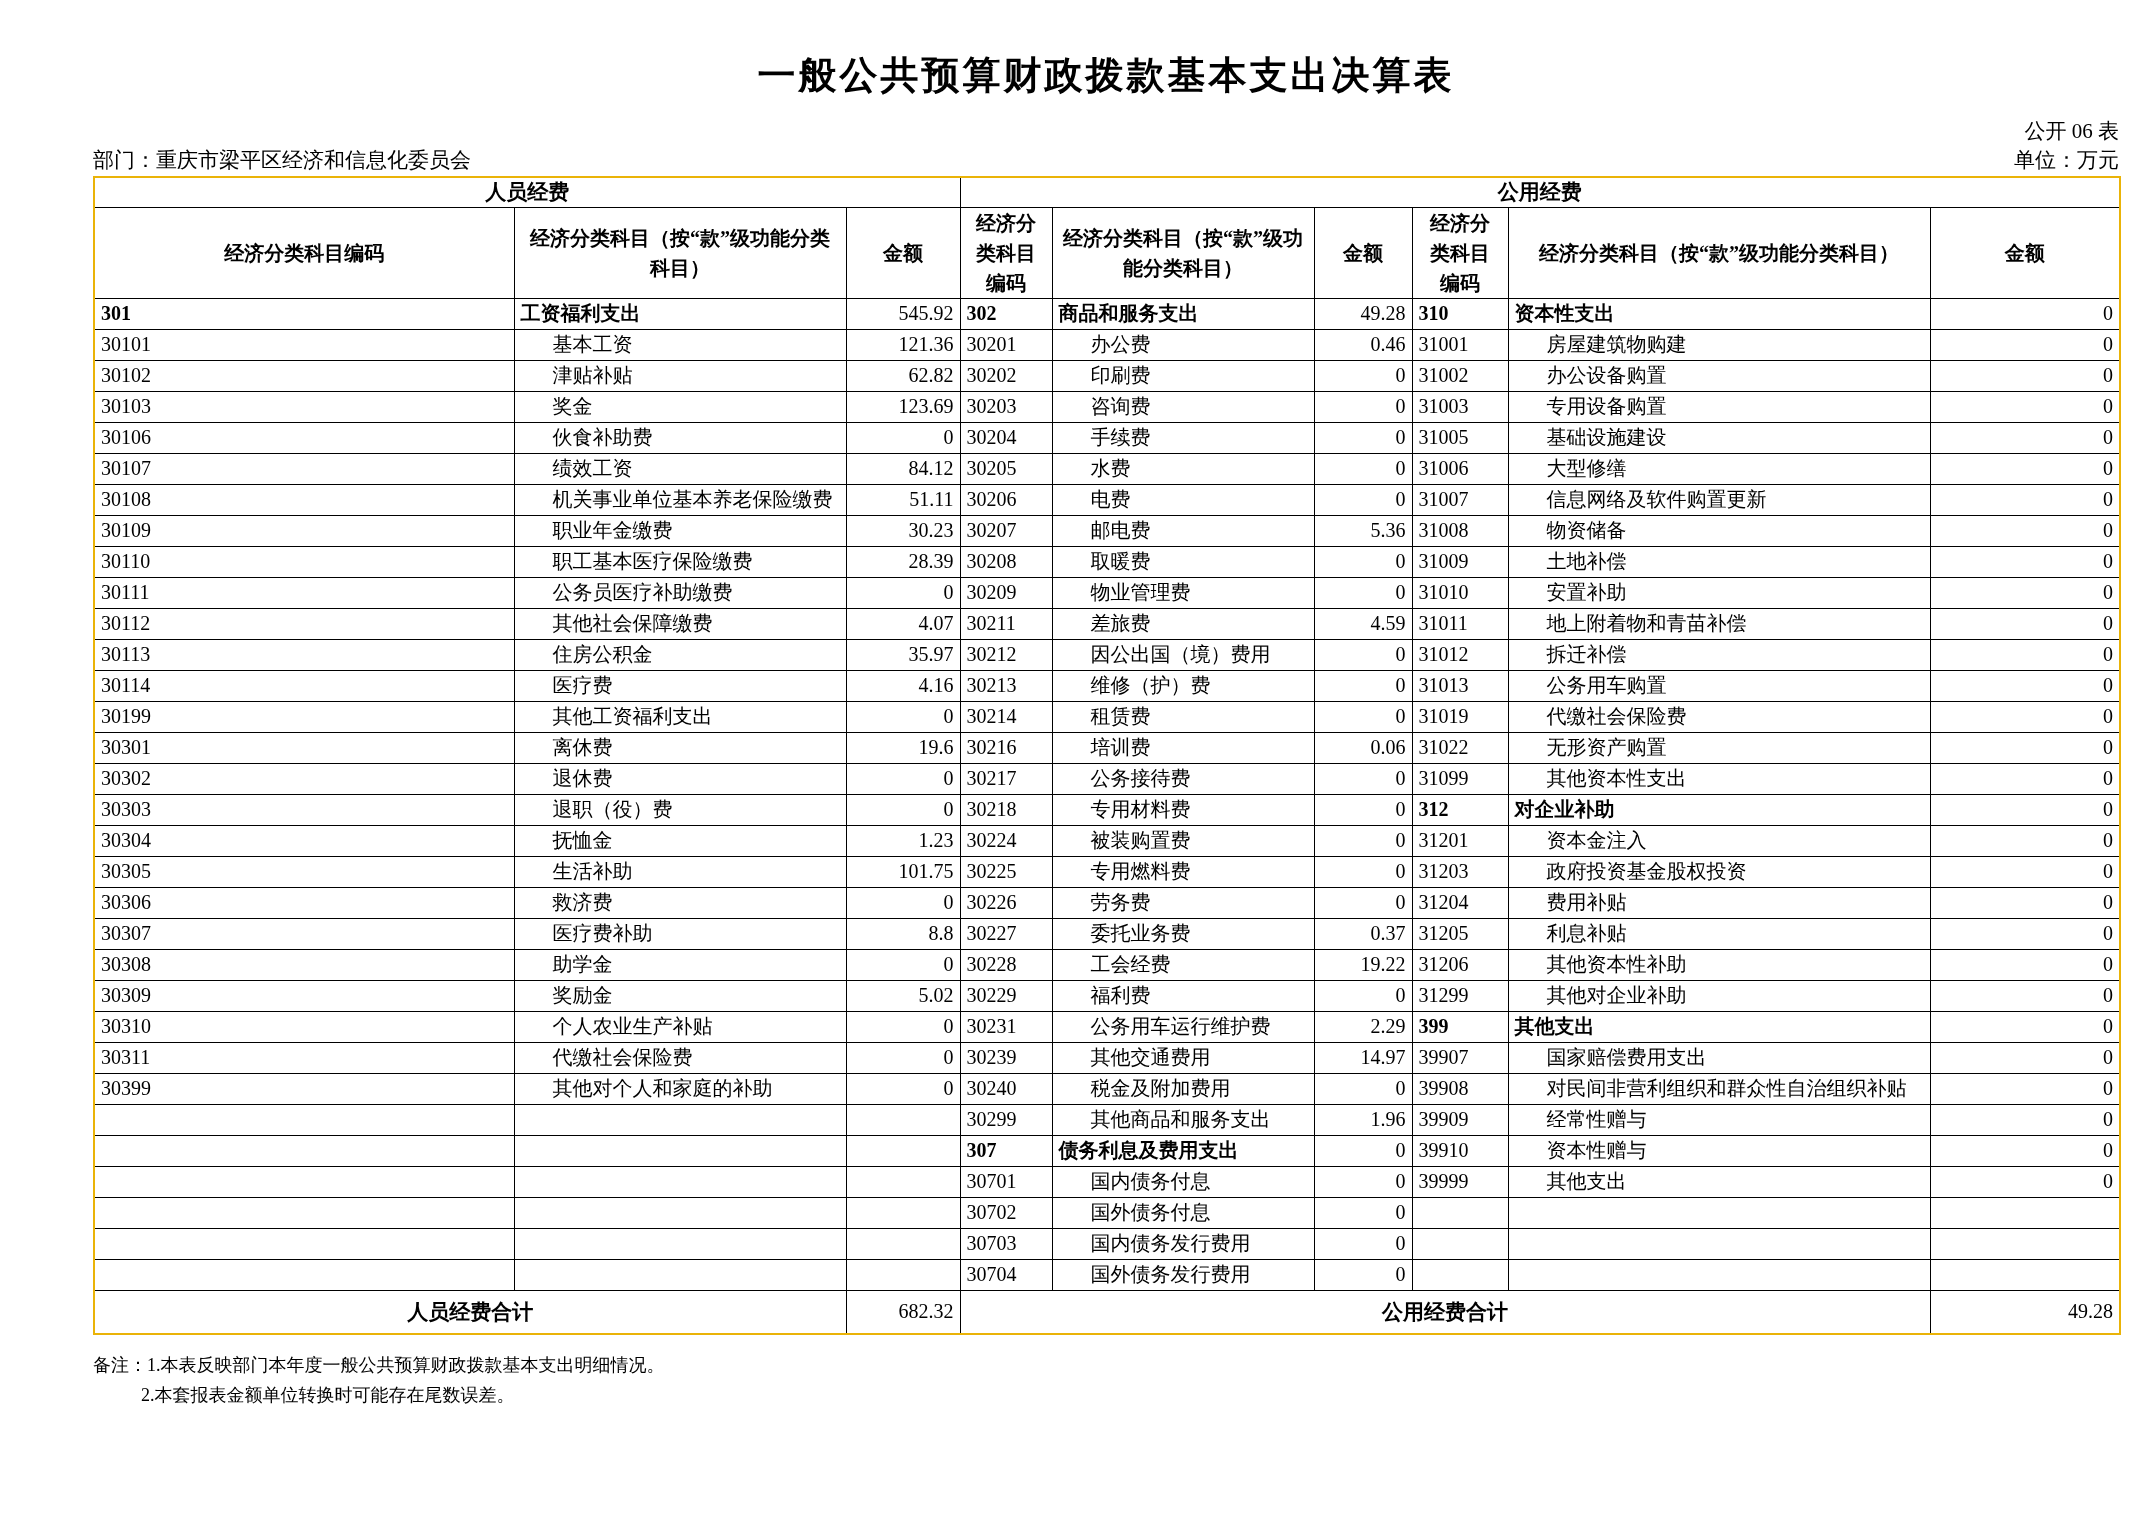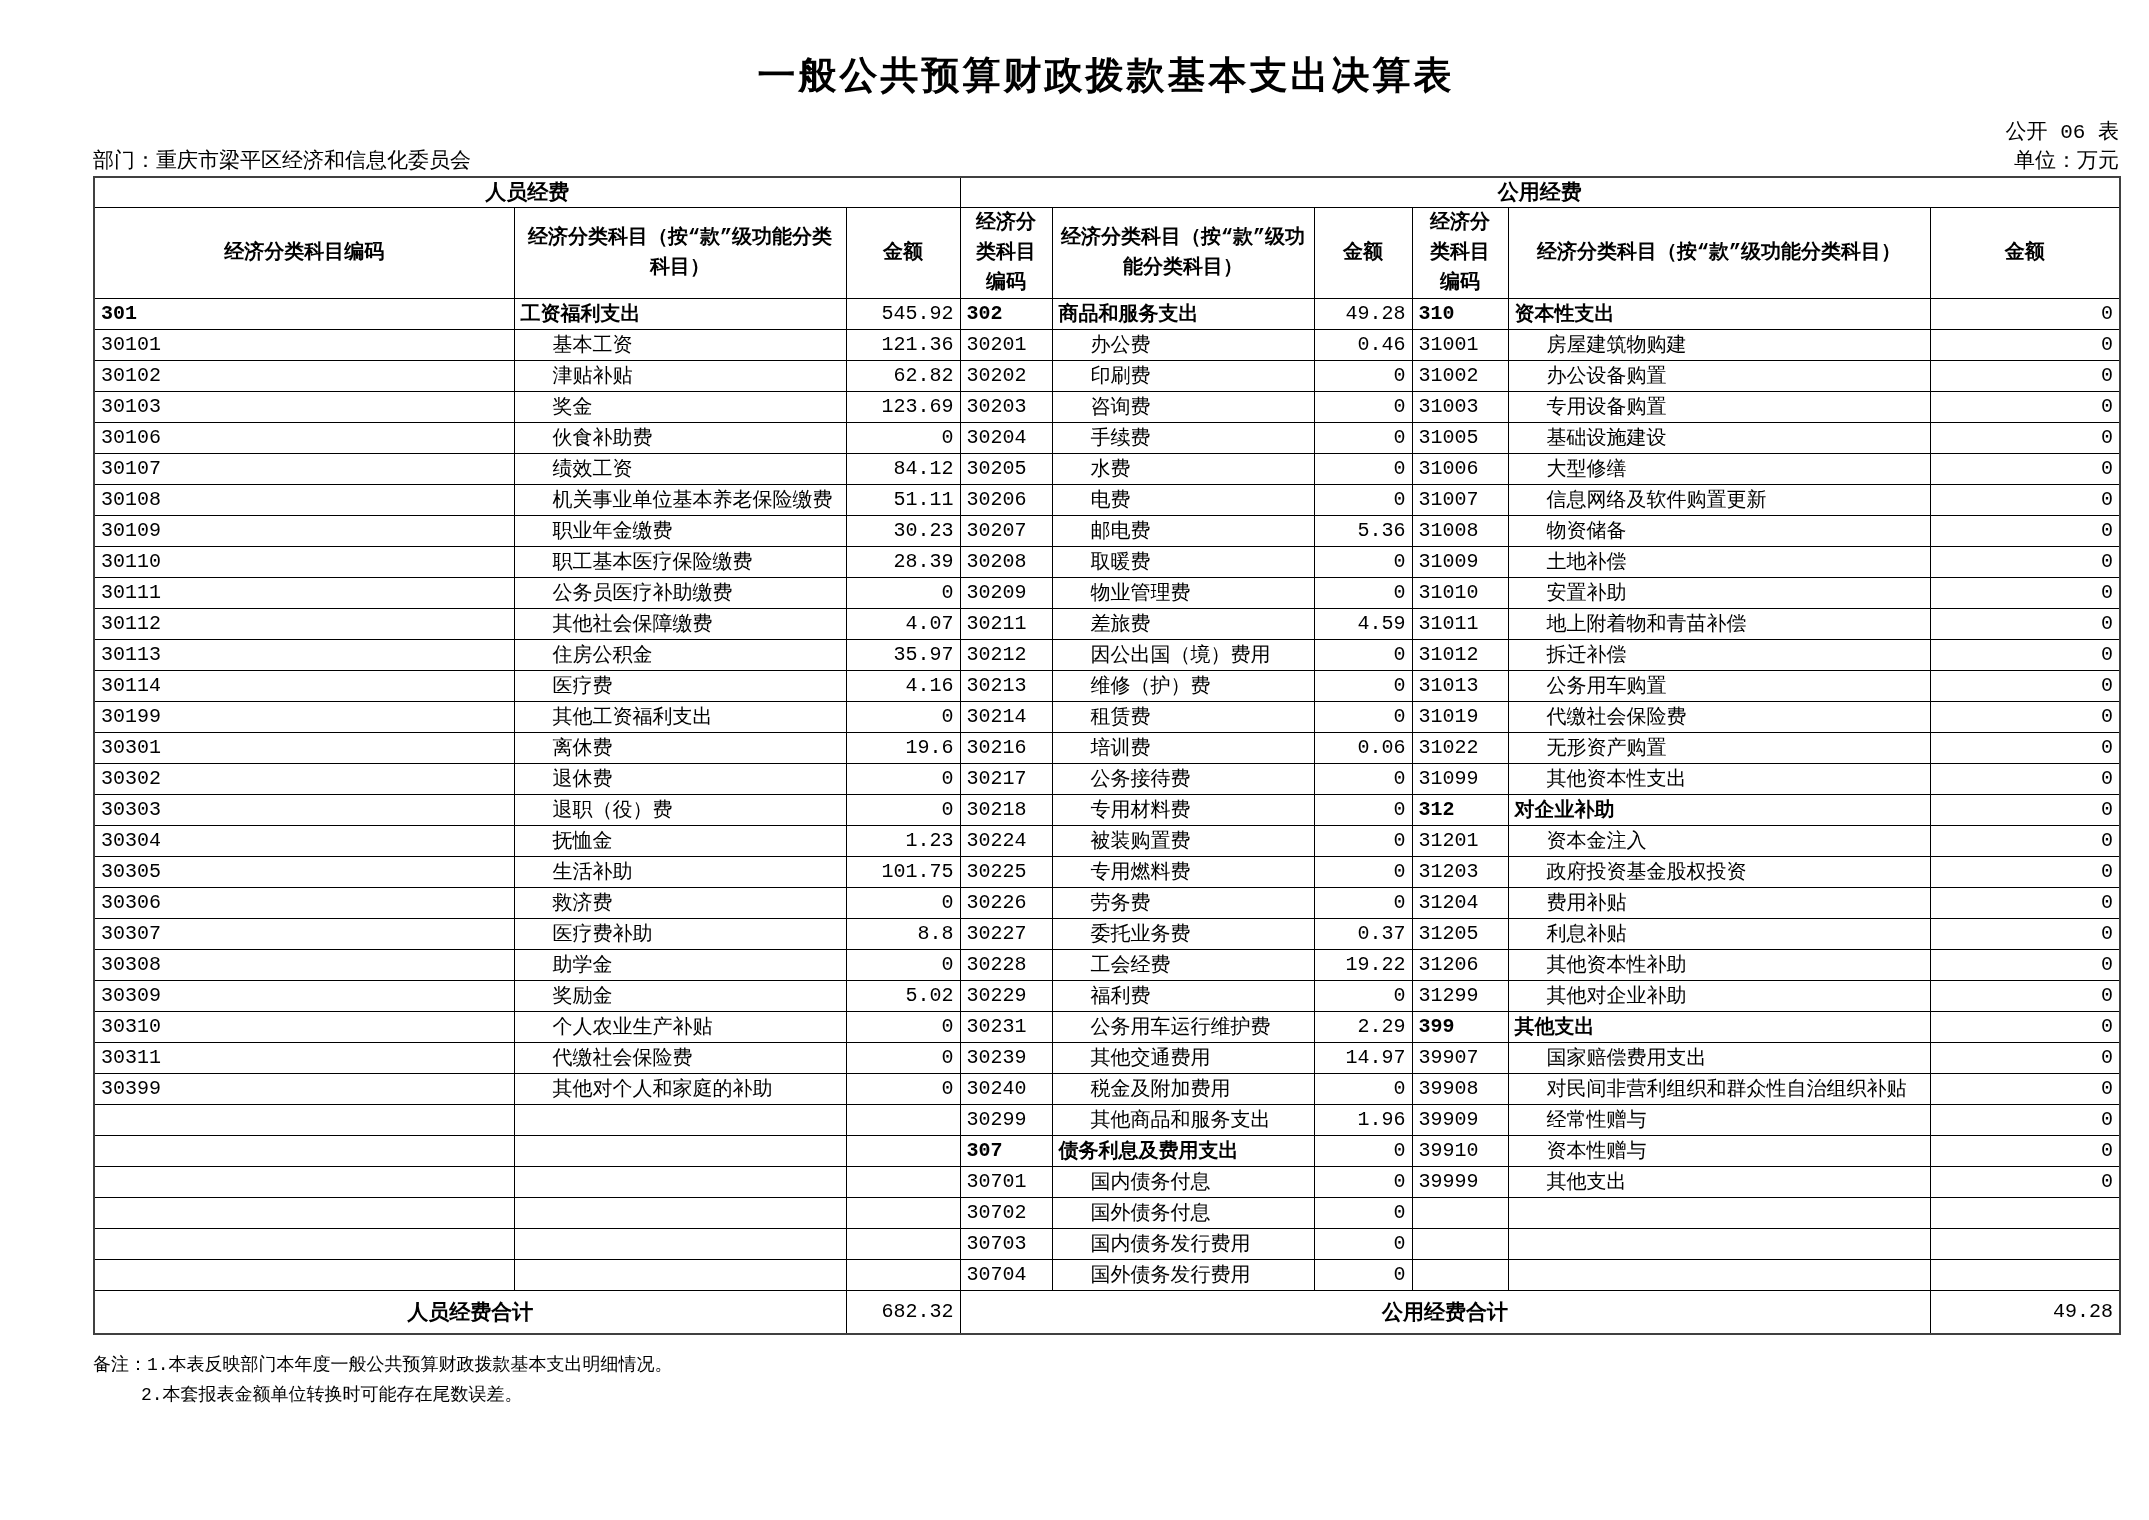--- a/index.html
+++ b/index.html
@@ -1,20 +1,20 @@
 <!DOCTYPE html>
 <html><head>
 <meta charset="utf-8">
 <style>
   html,body { margin:0; padding:0; background:#ffffff; }
   .sheet {
     position:relative;
     width:2149px; height:1520px;
     background:#ffffff;
-    font-family:Liberation Mono, monospace;
+    font-family:Liberation Serif, serif;
     color:#000;
     overflow:hidden;
   }
   .inner { padding:0 30px 0 93px; }
   .doc-title {
     padding-top:50px;
     text-align:center;
     font-size:38px;
     font-weight:bold;
     letter-spacing:3px;
@@ -28,21 +28,21 @@
     display:flex;
     justify-content:space-between;
     font-size:21px;
     margin-top:1px;
     margin-bottom:2px;
   }
   table.budget {
     border-collapse:collapse;
     table-layout:fixed;
     width:2026px;
-    border:2px solid #404040;
+    border:2px solid #eab308;
   }
   table.budget th, table.budget td {
     border:1px solid #000;
     overflow:hidden;
     padding:0 6px;
     box-sizing:border-box;
   }
   tr.section-row th {
     height:30px;
     font-size:21px;

